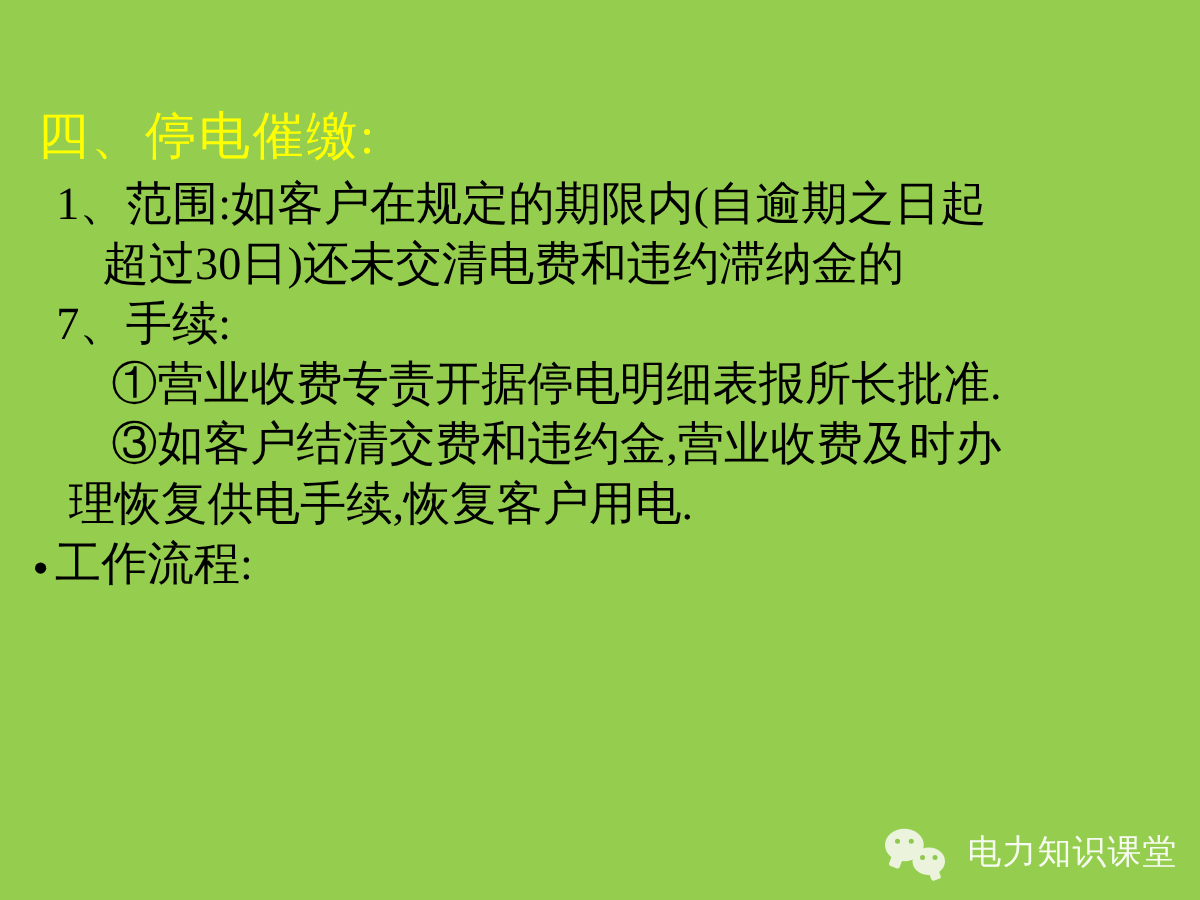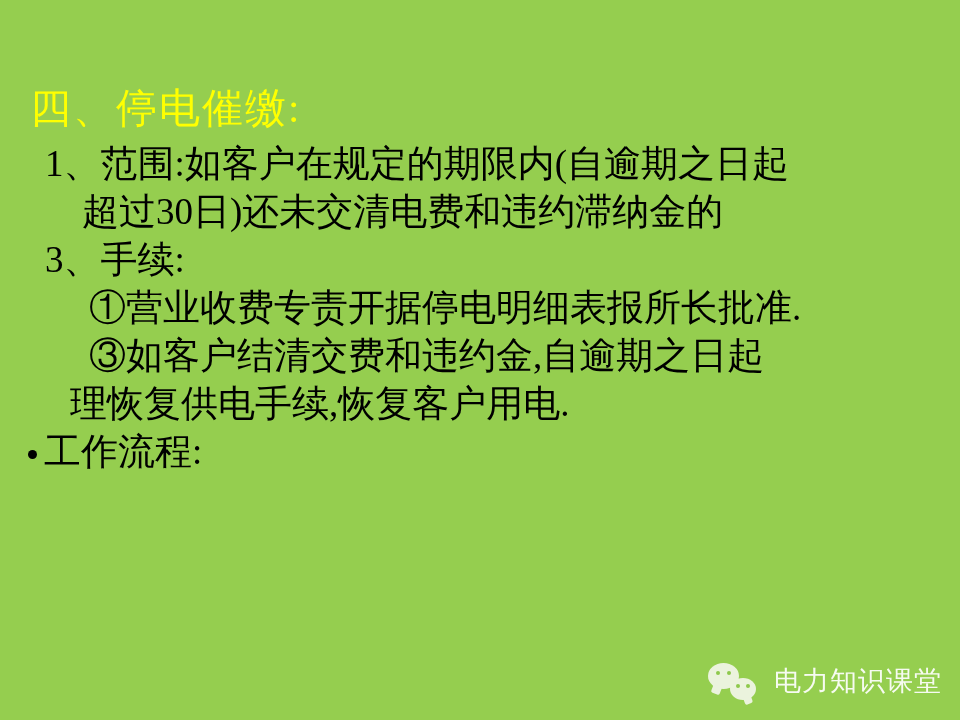--- a/index.html
+++ b/index.html
@@ -48,21 +48,21 @@
     color: #000000;
     font-size: 37px;
     line-height: 48px;
     white-space: nowrap;
     font-family: "Liberation Serif", "DejaVu Serif", serif;
   }
 
   .lvl-1 { padding-left: 45px; }          
   .lvl-1-cont { padding-left: 62px; margin-left: 20px; }     
   .lvl-2 { padding-left: 89px; }          
-  .lvl-2-cont { padding-left: 70px; }
+  .lvl-2-cont { padding-left: 55px; }
 
   
   .bullet-line {
     position: relative;
     padding-left: 44px;
     color: #000000;
     font-size: 37px;
     line-height: 48px;
     white-space: nowrap;
   }
@@ -159,26 +159,26 @@
 <div class="slide">
 
   <div class="slide-title">四、停电催缴:</div>
 
   <div class="body-block">
 
     <div class="line lvl-1">1、范围:如客户在规定的期限内(自逾期之日起</div>
 
     <div class="line lvl-1-cont">超过30日)还未交清电费和违约滞纳金的</div>
 
-    <div class="line lvl-1">3、手续:</div>
+    <div class="line lvl-1">7、手续:</div>
 
     <div class="line lvl-2">①营业收费专责开据停电明细表报所长批准.</div>
 
 
-    <div class="line lvl-2">③如客户结清交费和违约金,自逾期之日起</div>
+    <div class="line lvl-2">③如客户结清交费和违约金,营业收费及时办</div>
 
     <div class="line lvl-2-cont">理恢复供电手续,恢复客户用电.</div>
 
     <div class="bullet-line">
       <span class="bullet-dot"></span>
       <span>工作流程:</span>
     </div>
 
   </div>
 

